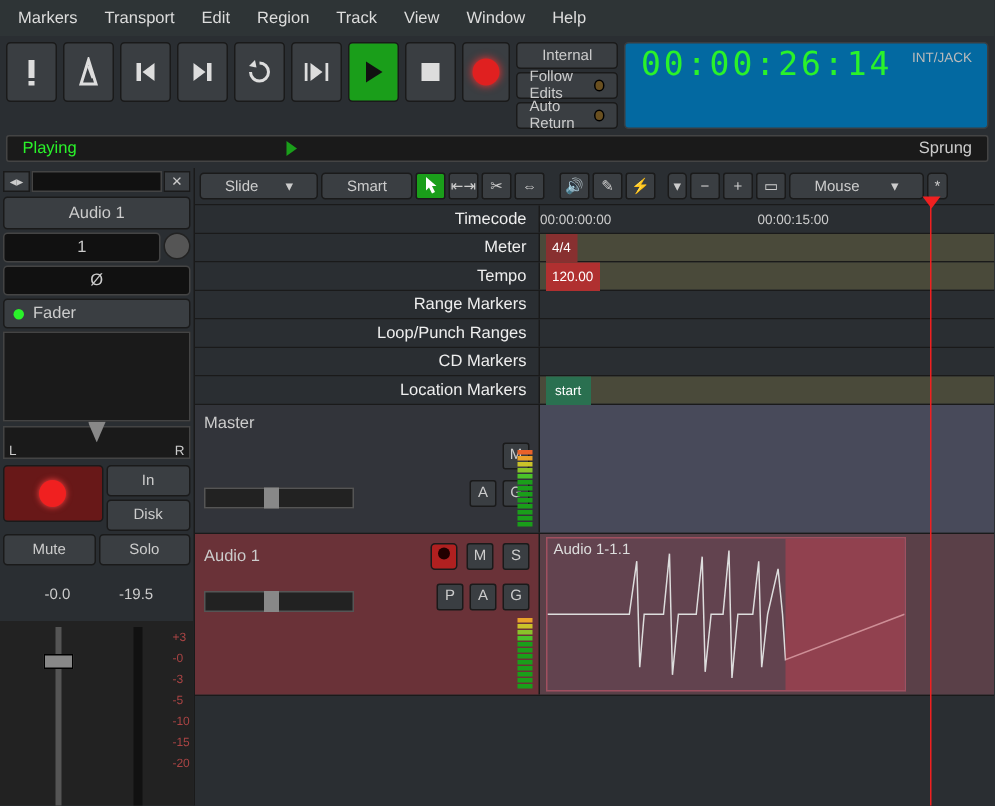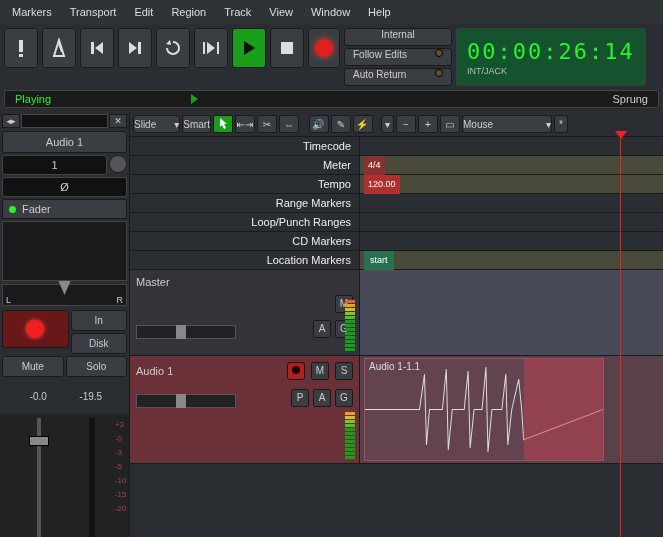--- a/index.html
+++ b/index.html
@@ -6,23 +6,23 @@
 body{background:#2a2e32;color:#ccc;font-size:11px;width:663px;height:537px;overflow:hidden}
 .menubar{background:#2e3436;height:24px;display:flex;align-items:center;padding:0 4px;gap:2px}
 .menubar span{padding:4px 8px;color:#ddd;cursor:pointer}
 .top{display:flex;padding:4px;gap:4px}
 .transport-btns{display:flex;gap:4px}
 .tbtn{width:34px;height:40px;background:#3a3e42;border:1px solid #1a1a1a;border-radius:3px;display:flex;align-items:center;justify-content:center;cursor:pointer;color:#ddd}
 .tbtn.play{background:#1a9e1a}
 .tbtn.rec{width:32px}
 .rec-circle{width:18px;height:18px;border-radius:50%;background:#e02020;box-shadow:0 0 6px #ff3030}
 .status-opts{display:flex;flex-direction:column;gap:2px;width:108px}
-.optrow{background:#3a3e42;border:1px solid #1a1a1a;border-radius:3px;height:18px;display:flex;padding:0 8px;justify-content:space-between;font-size:10px}
+.optrow{background:#3a3e42;border:1px solid #1a1a1a;border-radius:3px;height:18px;display:flex;align-items:center;padding:0 8px;justify-content:space-between;font-size:10px}
 .led{width:8px;height:8px;border-radius:50%;background:#6a5020;border:1px solid #000}
-.clock{background:#14532d;border:1px solid #3a3e42;border-radius:3px;padding:2px 10px;display:flex;flex-direction:column;justify-content:center;gap:0}
+.clock{background:#0369a1;border:1px solid #3a3e42;border-radius:3px;padding:2px 10px;display:flex;flex-direction:row;justify-content:center;gap:13px}
 .clock-time{color:#2af22a;font-family:monospace;font-size:22px;letter-spacing:2px}
 .clock-sub{color:#bbb;font-size:9px;margin-top:2px}
 .statusbar{background:#1a1a1a;height:18px;display:flex;align-items:center;padding:0 10px;margin:0 4px 4px;border:1px solid #444;border-radius:2px}
 .statusbar .playing{color:#2af22a}
 .statusbar .sprung{margin-left:auto;color:#ccc}
 .play-tri{display:inline-block;width:0;height:0;border-left:7px solid #1a9e1a;border-top:5px solid transparent;border-bottom:5px solid transparent;margin-left:140px}
 .main{display:flex;height:calc(100% - 108px)}
 .strip{width:130px;background:#2a2e32;display:flex;flex-direction:column;border-right:1px solid #1a1a1a}
 .strip-top{display:flex;gap:1px;padding:2px}
 .strip-top .sbtn{width:18px;height:14px;background:#3a3e42;border:1px solid #1a1a1a;display:flex;align-items:center;justify-content:center;font-size:9px}
@@ -43,21 +43,21 @@
 .rec-big .c{width:18px;height:18px;border-radius:50%;background:#f02020;box-shadow:0 0 4px #ff4040}
 .values{display:flex;margin:12px}
 .values span{flex:1;text-align:center;font-size:10px}
 .meters{flex:1;display:flex;justify-content:center;gap:20px;padding-top:4px;background:#222}
 .meter-col{position:relative;width:32px}
 .fader-track{position:absolute;left:14px;top:0;width:4px;height:120px;background:#555}
 .fader-knob{position:absolute;left:6px;top:2px;width:20px;height:10px;background:#888;border:1px solid #000}
 .scale{position:absolute;right:-20px;top:0;font-size:8px;color:#a44;line-height:14px}
 .editor{flex:1;display:flex;flex-direction:column;overflow:hidden}
 .toolbar{display:flex;align-items:center;gap:2px;padding:3px;background:#2a2e32;border-bottom:1px solid #1a1a1a;flex-wrap:nowrap}
-.tool-sel{background:#3a3e42;border:1px solid #1a1a1a;padding:2px 0;border-radius:3px;font-size:10px;height:18px;display:flex;align-items:center}
+.tool-sel{background:#3a3e42;border:1px solid #1a1a1a;padding:2px 16px;border-radius:3px;font-size:10px;height:18px;display:flex;align-items:center}
 .tool-btn{width:20px;height:18px;background:#3a3e42;border:1px solid #1a1a1a;border-radius:2px;display:flex;align-items:center;justify-content:center;font-size:10px}
 .tool-btn.active{background:#1a9e1a}
 .rulers{display:flex;flex-direction:column}
 .ruler{display:flex;height:19px;border-bottom:1px solid #1a1a1a}
 .ruler-label{width:230px;text-align:right;padding-right:8px;background:#2a2e32;color:#eee;font-weight:normal;font-size:11px;line-height:19px;border-right:1px solid #1a1a1a}
 .ruler-track{flex:1;background:#4a4a3a;position:relative;font-size:9px;color:#ccc;padding-left:4px;line-height:19px}
 .ruler-track.dark{background:#2a2e32}
 .meter-val{background:#883030;color:#fff;padding:0 4px;display:inline-block}
 .tempo-val{background:#b03030;color:#fff;padding:0 4px;display:inline-block}
 .start-mark{background:#2a7050;color:#fff;padding:0 6px;display:inline-block}
@@ -266,20 +266,26 @@
           <span>Mouse</span>
           <span style="margin-left:auto">▾</span>
         </div>
       <div class="tool-sel" style="padding:2px 4px">*</div>
     </div>
 
     <div class="rulers" style="position:relative">
       <div class="playhead" style="left:490px"></div>
       <div class="ruler">
           <div class="ruler-label">Timecode</div>
+          <div class="ruler-track dark">
+            <div class="tc-marks">
+              <span style="width:145px">00:00:00:00</span>
+              <span>00:00:15:00</span>
+            </div>
+          </div>
         </div>
       <div class="ruler">
           <div class="ruler-label">Meter</div>
           <div class="ruler-track"><span class="meter-val">4/4</span></div>
         </div>
       <div class="ruler">
           <div class="ruler-label">Tempo</div>
           <div class="ruler-track"><span class="tempo-val">120.00</span></div>
         </div>
       <div class="ruler">

